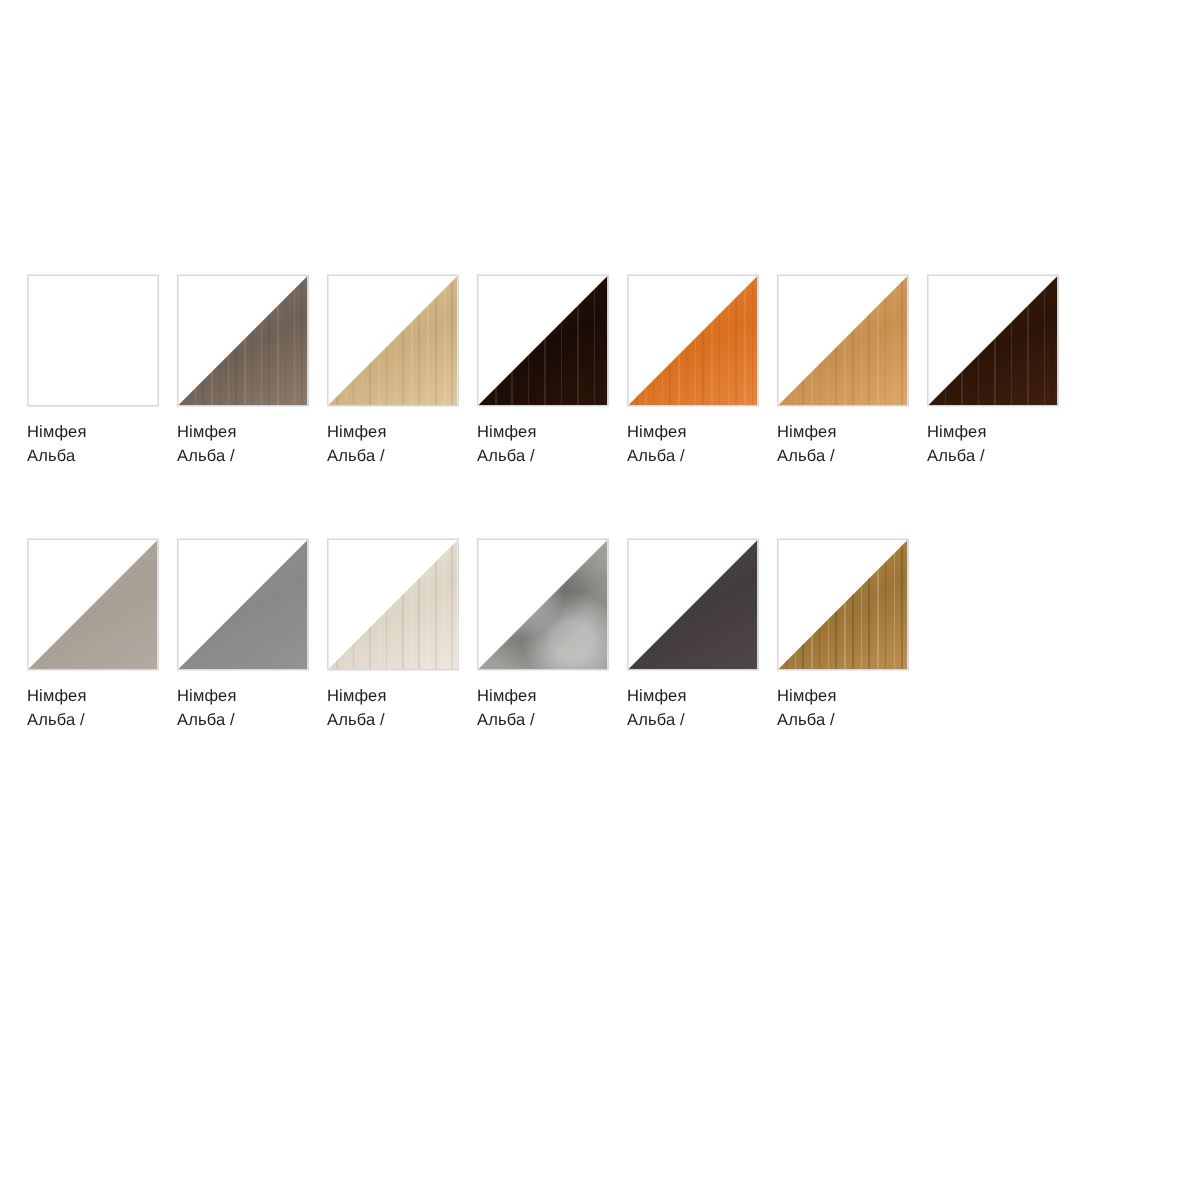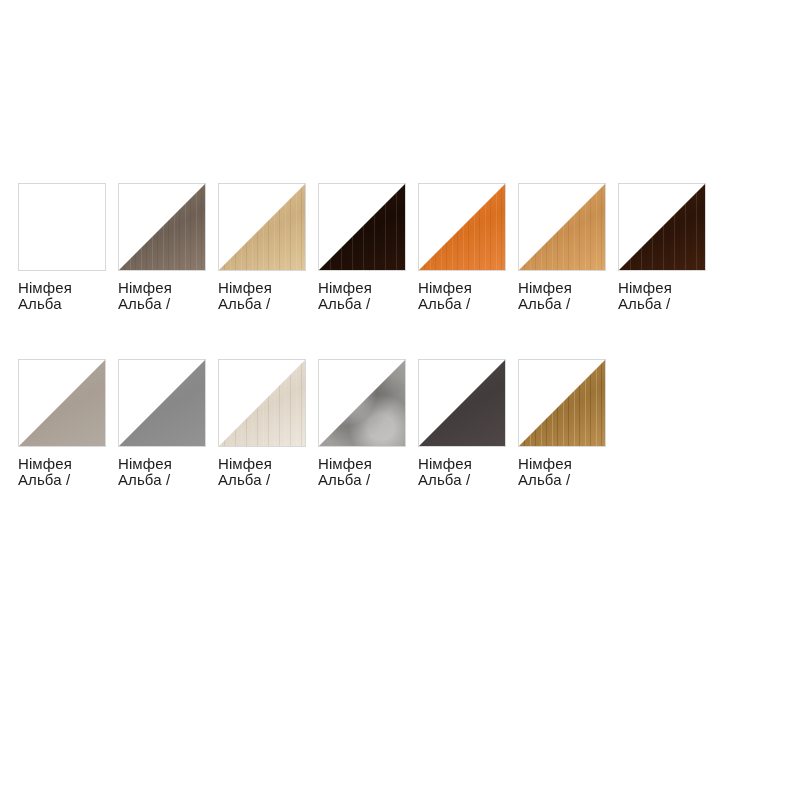--- a/index.html
+++ b/index.html
@@ -65,21 +65,21 @@
     left: 0;
     top: 0;
     right: 0;
     bottom: 0;
     clip-path: polygon(100% 0, 100% 100%, 0 100%);
     pointer-events: none;
   }
 
   .swatch-label {
     margin-top: 9px;
-    font-size: 15px;
+    font-size: 11px;
     line-height: 16px;
     color: #1c1c1c;
     width: 88px;
     letter-spacing: 0.1px;
   }
 
   .swatch-label .lbl-line2 {
     display: block;
   }
 </style>

